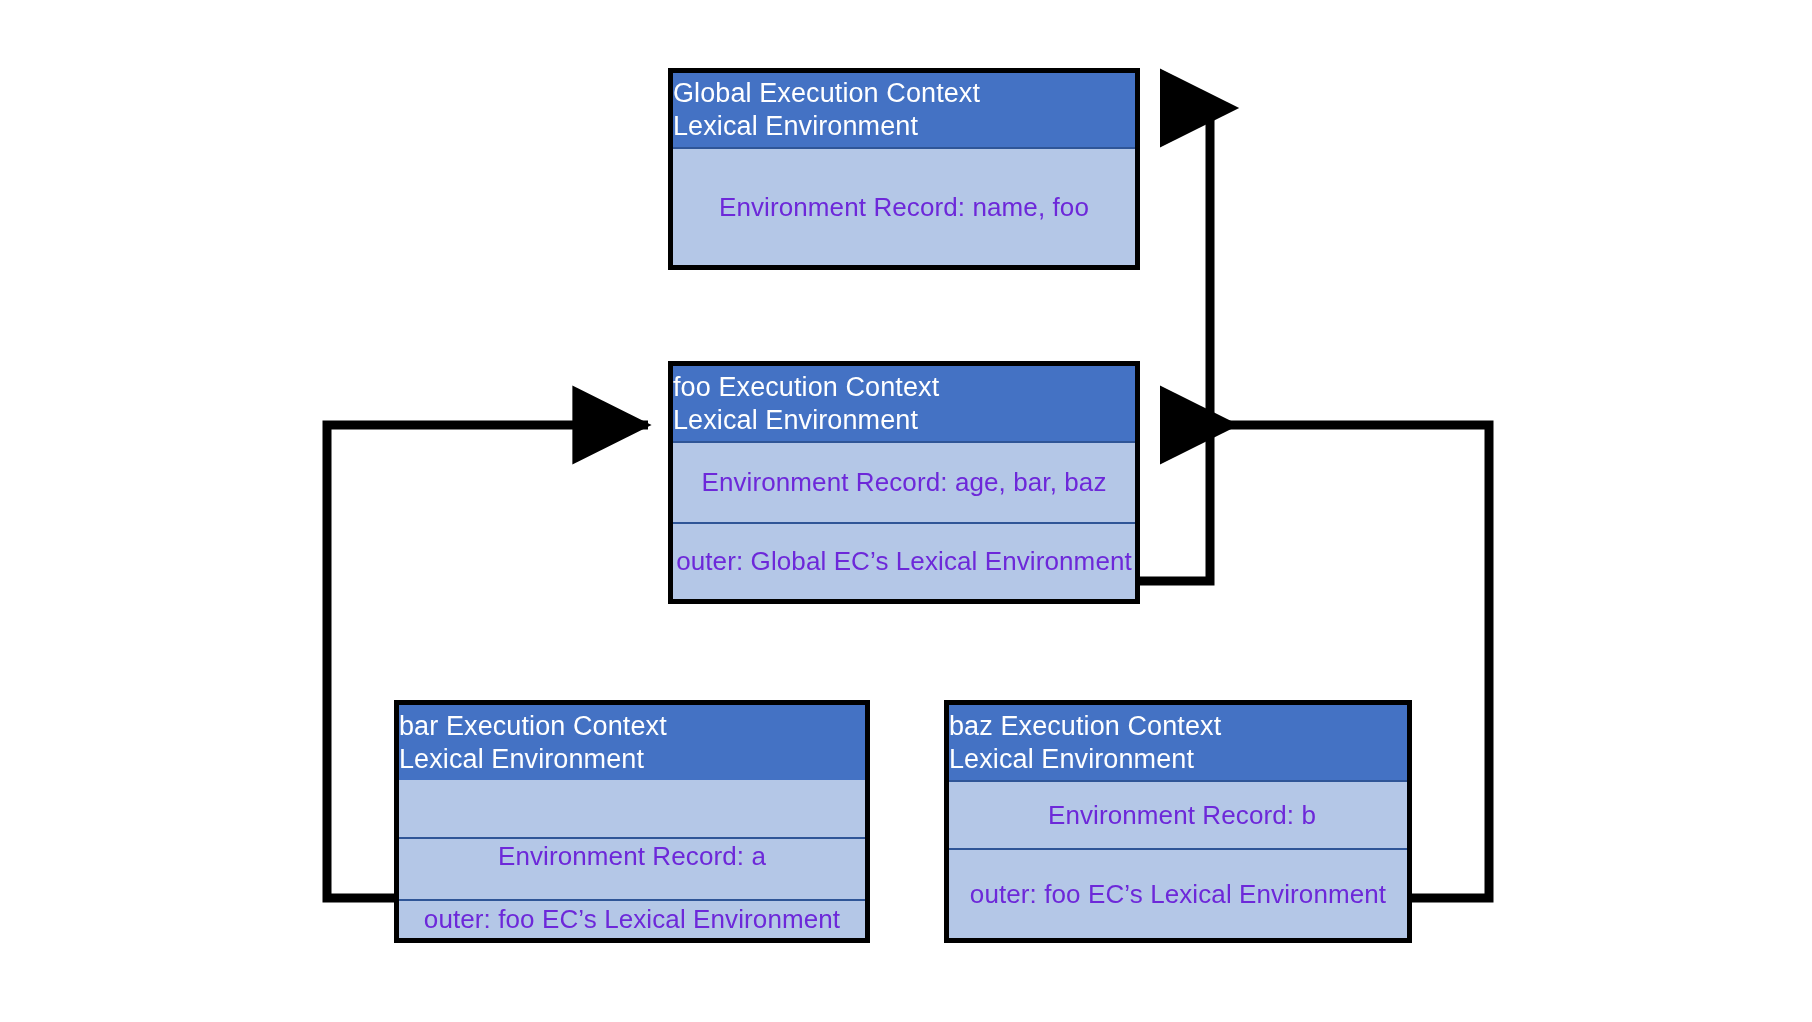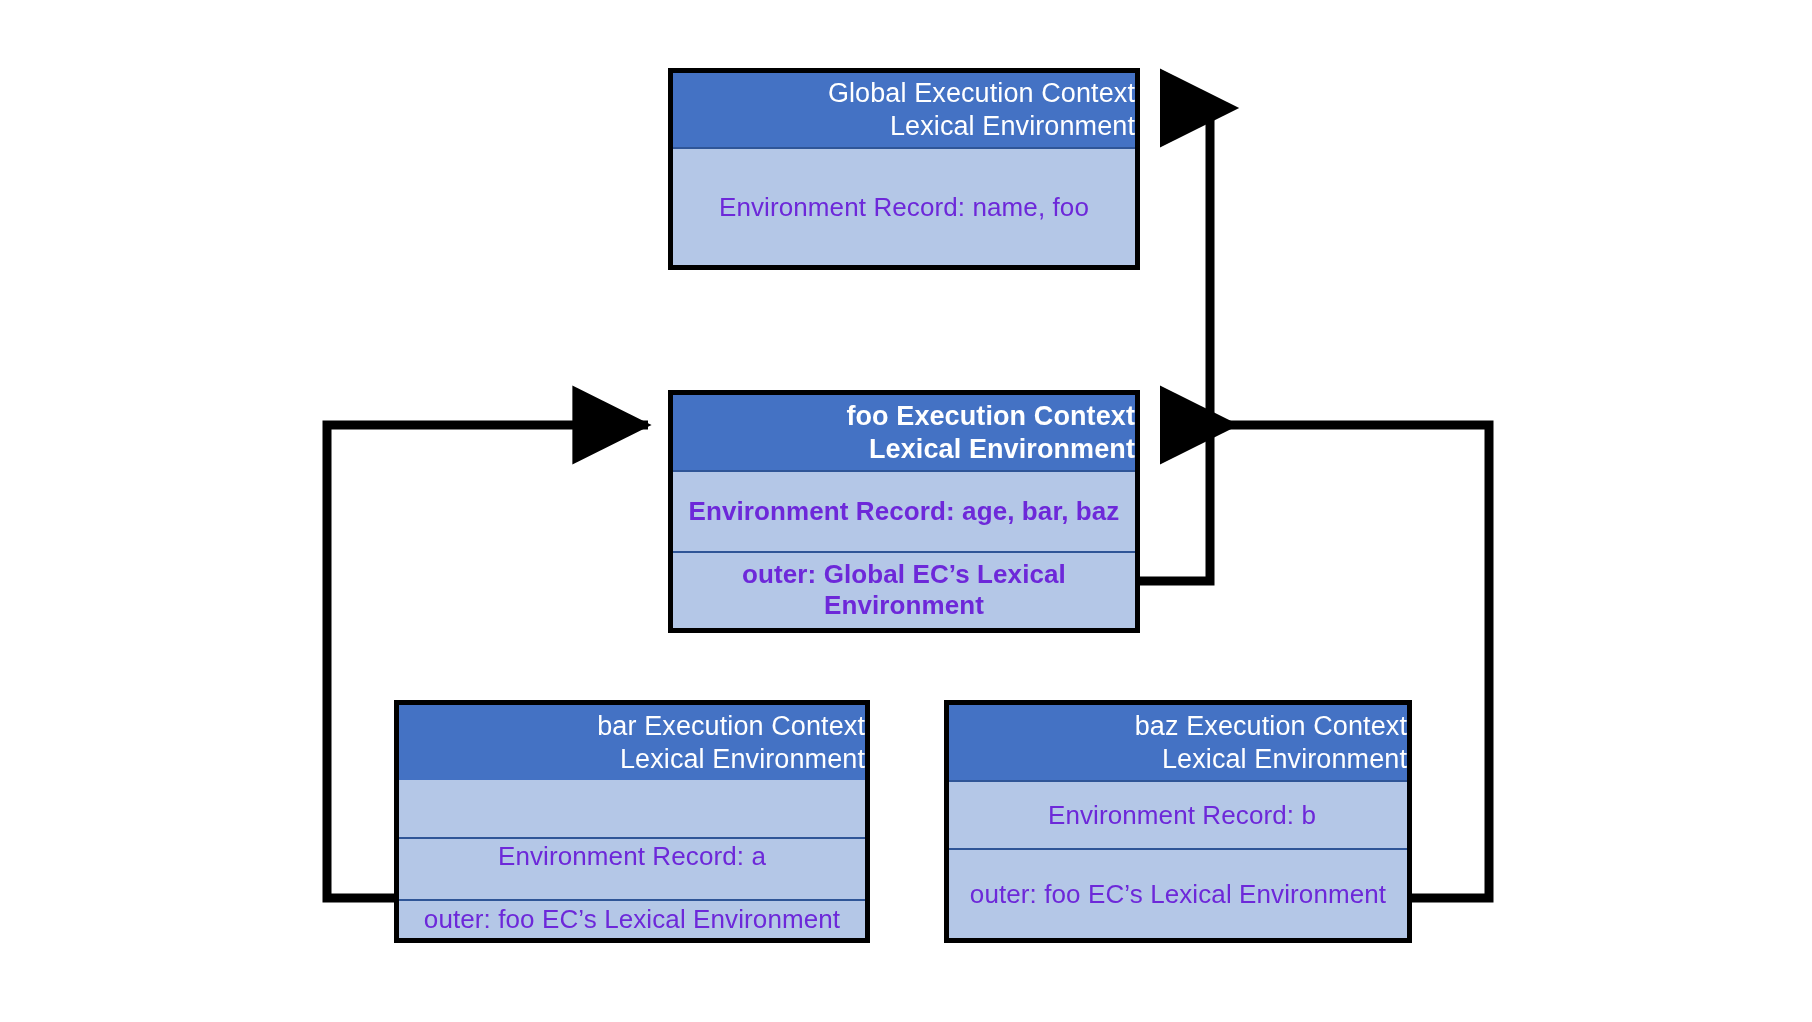--- a/index.html
+++ b/index.html
@@ -35,21 +35,21 @@
     display: flex;
     flex-direction: column;
     z-index: 5;
   }
   .ec-header {
     background: #4472C4;
     color: #ffffff;
     text-align: center;
     display: flex;
     flex-direction: column;
-    align-items: flex-end;
+    align-items: flex-start;
     justify-content: center;
     line-height: 1.22;
     font-size: 27px;
     letter-spacing: 0.1px;
     flex: 0 0 auto;
   }
   .ec-row {
     background: #B4C7E7;
     color: #6d28d9;
     text-align: center;
@@ -68,32 +68,32 @@
     border-top: 2px solid #2F5597;
     flex: 1 1 auto;
   }
 
   
   #box-global { left: 668px;  top: 68px;  width: 472px; height: 202px; }
   #box-global .ec-header { height: 74px; }
   #box-global .ec-record { height: 64px; }
   #box-global .ec-outer  { height: 64px; }
 
-  #box-foo { left: 668px;  top: 390px; width: 472px; height: 243px; font-weight: bold; }
+  #box-foo { left: 668px;  top: 361px; width: 472px; height: 243px; }
   #box-foo .ec-header { height: 75px; }
   #box-foo .ec-record { height: 77px; }
   #box-foo .ec-outer  { height: 74px; }
 
   #box-bar { left: 394px;  top: 700px; width: 476px; height: 243px; gap: 25px; }
   #box-bar .ec-header { height: 75px; }
   #box-bar .ec-record { height: 77px; margin-top: 32px; }
   #box-bar .ec-outer  { height: 81px; }
 
   #box-baz { left: 944px;  top: 700px; width: 468px; height: 243px; }
-  #box-baz .ec-header { height: 75px; padding-left: 42px; }
+  #box-baz .ec-header { height: 75px; }
   #box-baz .ec-record { height: 59px; padding-left: 8px; }
   #box-baz .ec-outer  { height: 81px; }
 </style>
 </head>
 <body>
 
 <div id="canvas">
 
   <svg id="connectors" viewBox="0 0 1812 1022" width="1812" height="1022" xmlns="http://www.w3.org/2000/svg">
     <defs>

